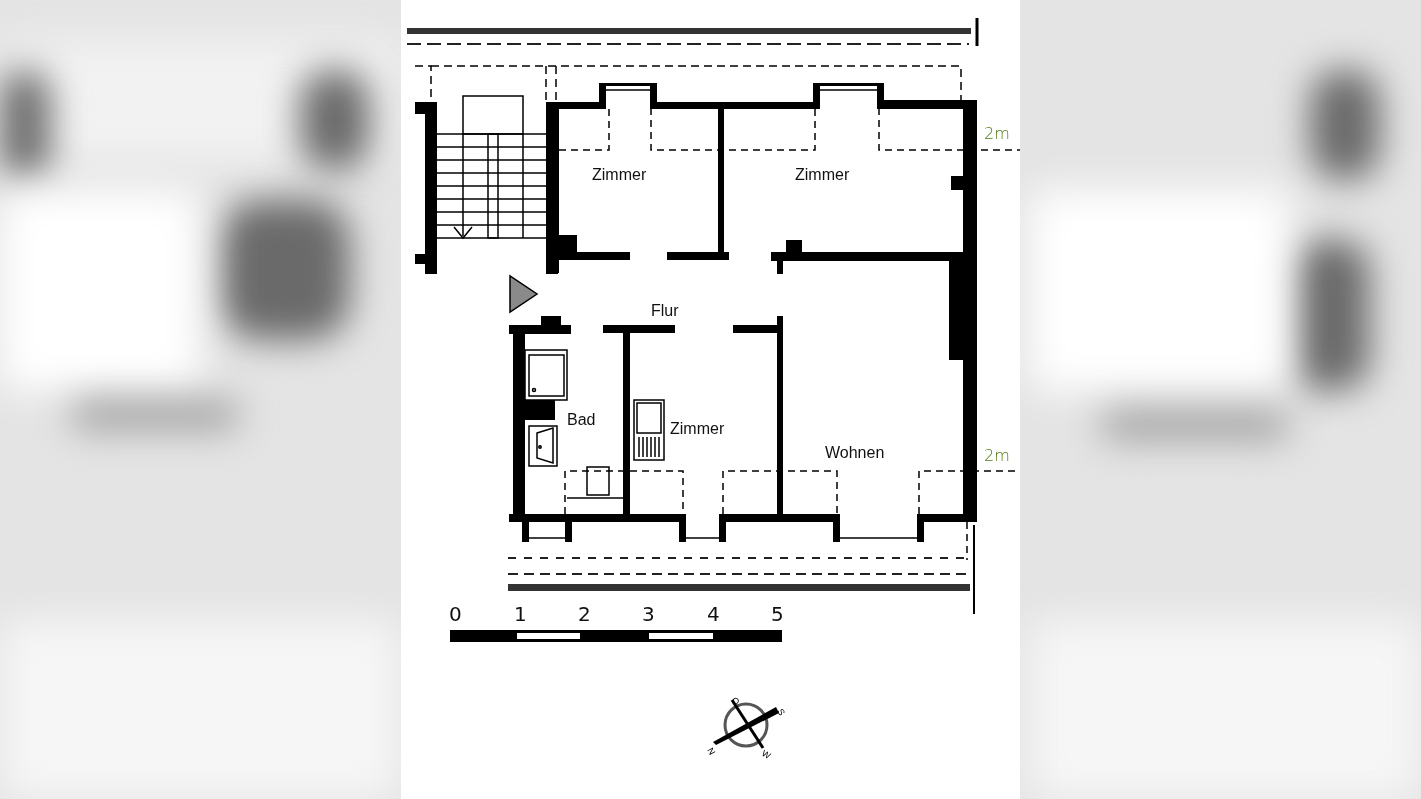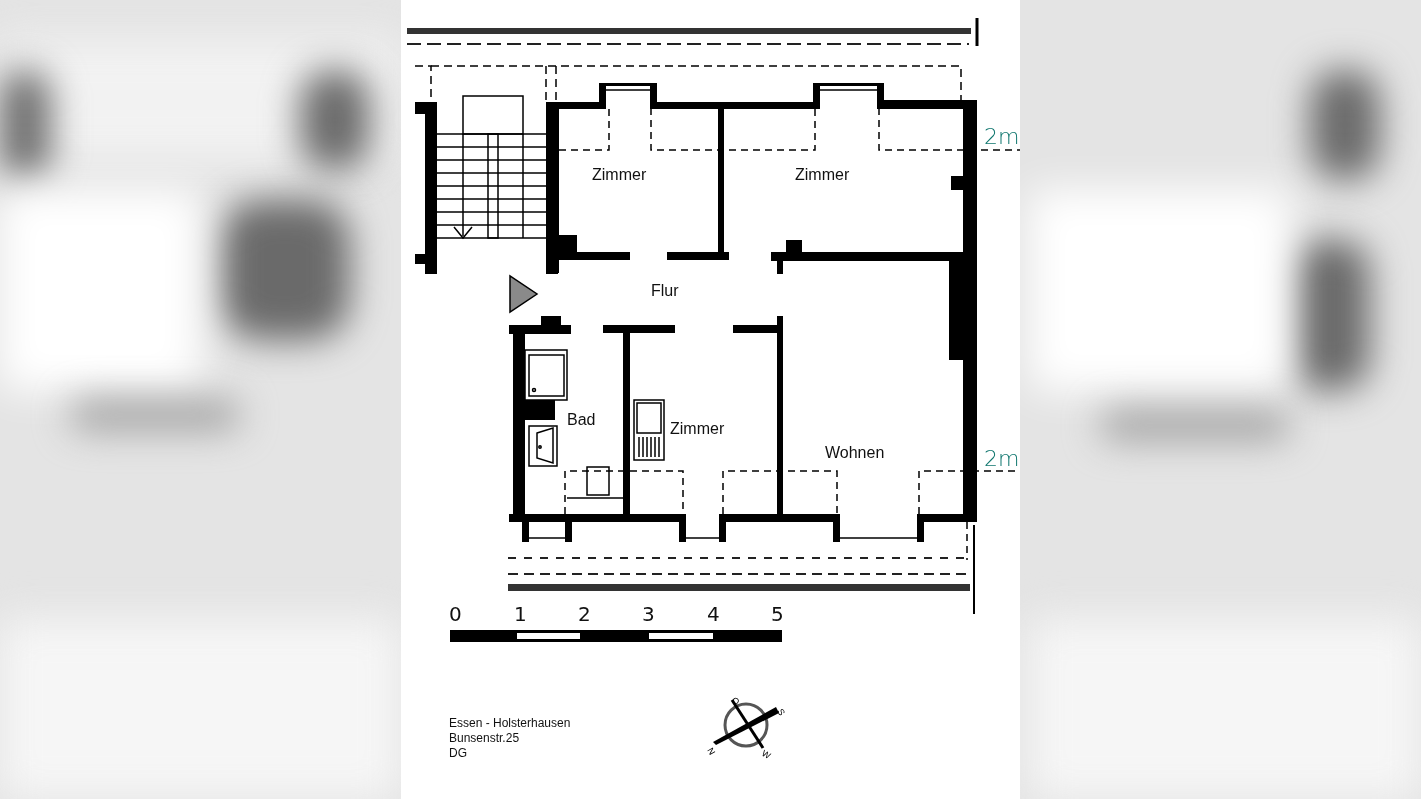--- a/index.html
+++ b/index.html
@@ -3,21 +3,21 @@
 <meta charset="utf-8">
 <style>
   html, body { margin:0; padding:0; }
   body { width:1421px; height:799px; overflow:hidden; background:#e4e4e4; position:relative; font-family:"Liberation Sans", sans-serif; }
   .bg { position:absolute; inset:0; overflow:hidden; }
   .bg .blob { position:absolute; background:#6a6a6a; filter:blur(18px); border-radius:30px; }
   .bg .light { position:absolute; background:#f2f2f2; filter:blur(20px); }
   .canvas { position:absolute; left:401px; top:0; width:619px; height:799px; background:#ffffff; }
   svg { position:absolute; left:0; top:0; }
   .room-label { position:absolute; font-size:16px; color:#111; font-family:"Liberation Sans", sans-serif; }
-  .dim-label { position:absolute; font-size:22px; color:#0f766e; font-family:"DejaVu Sans", sans-serif; font-weight:300; }
+  .dim-label { position:absolute; font-size:16px; color:#4d7c0f; font-family:"DejaVu Sans", sans-serif; font-weight:300; }
   .scale-num { position:absolute; font-size:20px; color:#111; font-family:"DejaVu Sans", sans-serif; }
   .scale-note { position:absolute; left:48px; top:660px; font-size:19px; color:#111; font-family:"DejaVu Sans", sans-serif; }
   .addr { position:absolute; left:48px; top:716px; font-size:12px; line-height:15px; color:#111; }
 </style>
 </head>
 <body>
 
 <div class="bg">
   <div class="light" style="left:0;top:40px;width:400px;height:120px;"></div>
   <div class="blob" style="left:0;top:70px;width:50px;height:110px;"></div>
@@ -188,33 +188,28 @@
       <polygon points="312,742 375,707 378,713 315,745" fill="#000"></polygon>
       <text x="330" y="702" font-size="9" font-family="Liberation Sans, sans-serif" transform="rotate(30 330 702)">O</text>
       <text x="376" y="711" font-size="9" font-family="Liberation Sans, sans-serif" transform="rotate(60 376 711)">S</text>
       <text x="360" y="755" font-size="9" font-family="Liberation Sans, sans-serif" transform="rotate(30 360 755)">W</text>
       <text x="306" y="750" font-size="9" font-family="Liberation Sans, sans-serif" transform="rotate(60 306 750)">N</text>
     </g>
   </svg>
 
   <div class="room-label" style="left:191px;top:166px;">Zimmer</div>
   <div class="room-label" style="left:394px;top:166px;">Zimmer</div>
-  <div class="room-label" style="left:250px;top:282px;">Flur</div>
+  <div class="room-label" style="left:250px;top:302px;">Flur</div>
   <div class="room-label" style="left:166px;top:411px;">Bad</div>
   <div class="room-label" style="left:269px;top:420px;">Zimmer</div>
   <div class="room-label" style="left:424px;top:444px;">Wohnen</div>
 
   <div class="dim-label" style="left:583px;top:124px;">2m</div>
   <div class="dim-label" style="left:583px;top:446px;">2m</div>
 
   <div class="scale-num" style="left:48px;top:602px;">0</div>
   <div class="scale-num" style="left:113px;top:602px;">1</div>
   <div class="scale-num" style="left:177px;top:602px;">2</div>
   <div class="scale-num" style="left:241px;top:602px;">3</div>
   <div class="scale-num" style="left:306px;top:602px;">4</div>
   <div class="scale-num" style="left:370px;top:602px;">5</div>
 
-  <div class="addr">
-    <div>Essen - Holsterhausen</div>
-    <div>Bunsenstr.25</div>
-    <div>DG</div>
-  </div>
 </div>
 
 </body></html>

